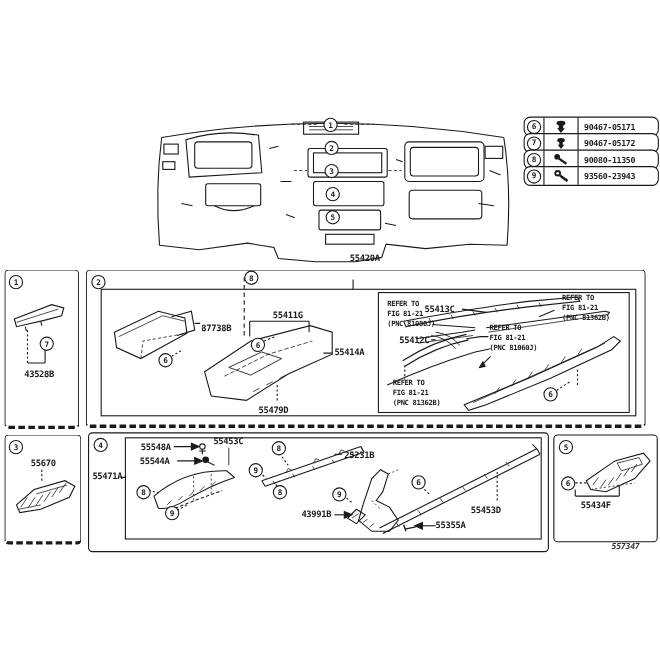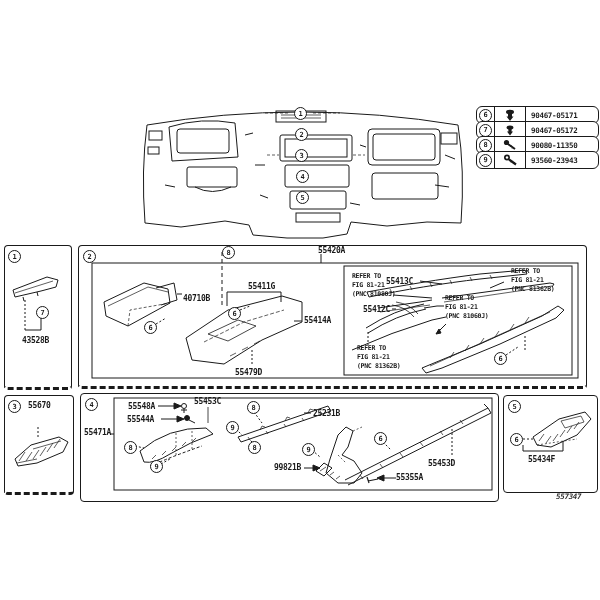--- a/index.html
+++ b/index.html
@@ -174,22 +174,22 @@
       <path d="M288,86 V99" stroke-dasharray="2,2"></path>
 
       <path d="M342,122 L400,98 L462,70 L478,60 L484,64 L476,72 L420,98 L362,122 L346,127 Z"></path>
       <path d="M350,120 L470,66" stroke-width="0.7"></path>
       <path d="M370,112 l4,-6 M385,105 l4,-6 M400,98 l4,-6 M415,91 l4,-6 M430,84 l4,-6 M445,77 l4,-6" stroke-width="0.7"></path>
       <path d="M445,90 V104" stroke-dasharray="2,2"></path>
       <path d="M426,109 L438,101" stroke-dasharray="2,2"></path>
     </g>
   </svg>
   <div class="circ" style="left:222px;top:246px">8</div>
-  <div class="lbl" style="left:318px;top:246px">55420A</div>
-  <div class="lbl" style="left:183px;top:294px">40710B</div>
+  <div class="lbl" style="left:318px;top:230px">55420A</div>
+  <div class="lbl" style="left:183px;top:294px">87738B</div>
   <div class="circ" style="left:144px;top:321px">6</div>
   <div class="lbl" style="left:248px;top:282px">55411G</div>
   <div class="circ" style="left:228px;top:307px">6</div>
   <div class="lbl" style="left:304px;top:316px">55414A</div>
   <div class="lbl" style="left:235px;top:368px">55479D</div>
   <div class="lbl" style="left:386px;top:277px">55413C</div>
   <div class="lbl" style="left:363px;top:305px">55412C</div>
   <div class="circ" style="left:494px;top:352px">6</div>
   <div class="note" style="left:352px;top:272px">
     <div>REFER TO</div>
@@ -215,21 +215,21 @@
   <div class="box dashb" style="left:4px;top:395px;width:68px;height:96px"></div>
   <div class="circ" style="left:8px;top:400px">3</div>
   <svg class="art" style="left:3px;top:395px" width="70" height="97" viewBox="0 0 70 97">
     <g stroke="#1a1a1a" fill="none" stroke-width="1">
       <path d="M35,32 V44" stroke-dasharray="2,2"></path>
       <path d="M12,64 L28,50 L56,42 L65,47 L60,57 L34,68 L15,71 Z"></path>
       <path d="M16,66 l6,-9 M23,66 l6,-9 M30,64 l6,-9 M37,61 l6,-9 M44,57 l6,-9 M51,53 l6,-9" stroke-width="0.7"></path>
       <path d="M14,68 L34,64 M30,54 L58,46" stroke-width="0.7"></path>
     </g>
   </svg>
-  <div class="lbl" style="left:28px;top:401px">55670</div>
+  <div class="lbl" style="left:28px;top:417px">55670</div>
 
   <div class="box" style="left:80px;top:393px;width:417px;height:107px"></div>
   <div class="circ" style="left:85px;top:398px">4</div>
   <svg class="art" style="left:80px;top:393px" width="417" height="107" viewBox="0 0 417 107">
     <g stroke="#1a1a1a" fill="none" stroke-width="1">
       <rect x="34" y="5" width="378" height="92"></rect>
       <path d="M30,41 H34"></path>
       <path d="M78,13 H94"></path>
         <path d="M94,10 l7,3 l-7,3 z" fill="#1a1a1a"></path>
       <circle cx="104" cy="13" r="2.5"></circle>
@@ -276,21 +276,21 @@
   <div class="lbl" style="left:127px;top:415px">55544A</div>
   <div class="lbl" style="left:194px;top:397px">55453C</div>
   <div class="circ" style="left:124px;top:441px">8</div>
   <div class="circ" style="left:150px;top:460px">9</div>
   <div class="circ" style="left:247px;top:401px">8</div>
   <div class="circ" style="left:226px;top:421px">9</div>
   <div class="circ" style="left:248px;top:441px">8</div>
   <div class="circ" style="left:302px;top:443px">9</div>
   <div class="circ" style="left:374px;top:432px">6</div>
   <div class="lbl" style="left:313px;top:409px">25231B</div>
-  <div class="lbl" style="left:274px;top:463px">99821B</div>
+  <div class="lbl" style="left:274px;top:463px">43991B</div>
   <div class="lbl" style="left:428px;top:459px">55453D</div>
   <div class="lbl" style="left:396px;top:473px">55355A</div>
 
   <div class="box" style="left:503px;top:395px;width:93px;height:96px"></div>
   <div class="circ" style="left:508px;top:400px">5</div>
   <svg class="art" style="left:503px;top:395px" width="93" height="96" viewBox="0 0 93 96">
     <g stroke="#1a1a1a" fill="none" stroke-width="1">
       <path d="M30,42 L56,24 L82,17 L88,24 L74,40 L48,52 L34,50 Z"></path>
       <path d="M58,26 L78,21 L81,27 L62,33 Z" stroke-width="0.7"></path>
       <path d="M36,46 l5,-7 M43,48 l5,-7 M50,46 l5,-7 M57,42 l5,-7 M64,38 l5,-7 M71,34 l5,-7" stroke-width="0.7"></path>

